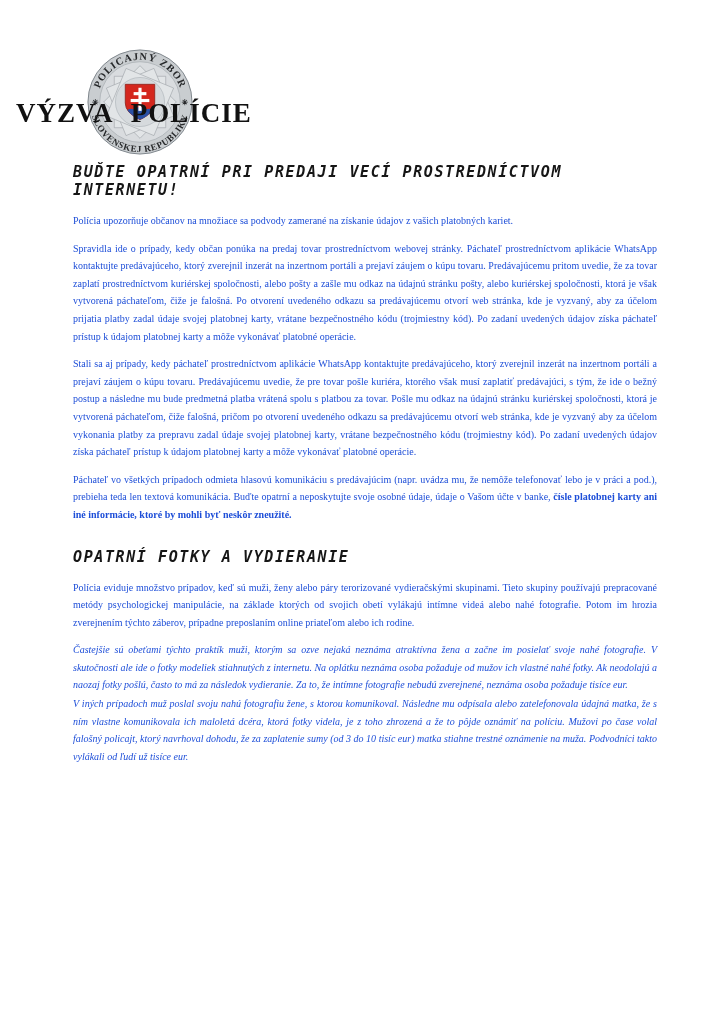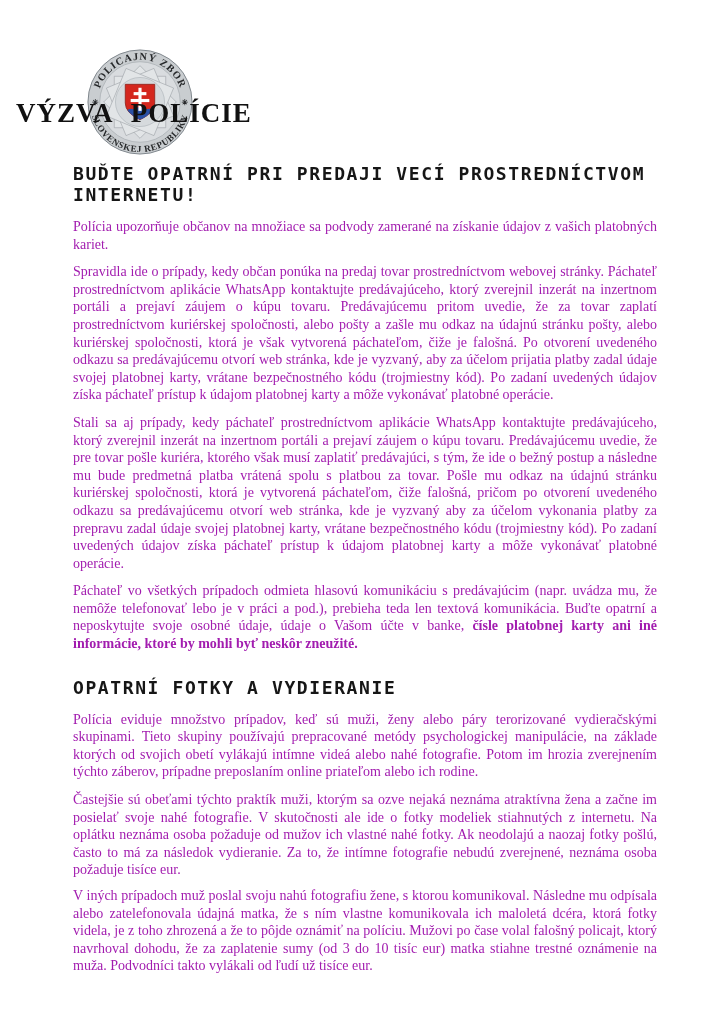--- a/index.html
+++ b/index.html
@@ -20,32 +20,32 @@
     font-family:"Liberation Serif", serif;
     font-size:27px;font-weight:bold;color:#111;
     letter-spacing:1px;word-spacing:11px;
   }
   .content{
     padding:0 67px 0 73px;
   }
   .mono-heading{
     margin:0 0 13px 0;
     font-family:"DejaVu Sans Mono", monospace;
-    font-weight:bold;
-    font-size:18px;letter-spacing:1.6px;
+    font-style:italic;font-weight:bold;
+    font-size:15px;letter-spacing:1.6px;
     color:#161616;
   }
   .mono-heading.second{margin-top:24px;}
   .content p{
-    margin:8px 0 10px 0;
+    margin:1px 0 10px 0;
     text-align:justify;
-    font-size:14px;line-height:17.6px;
-    color:#a21caf;
+    font-size:10px;line-height:17.6px;
+    color:#1d4ed8;
   }
-  .content p.tight{margin-bottom:0;}
+  .content p.tight{margin-bottom:0;font-style:italic;}
   .content strong{font-weight:bold;}
 </style>
 </head>
 <body>
 
 <div class="page">
 
   <div class="header">
 
     <svg class="badge" width="108" height="108" viewBox="0 0 110 110" xmlns="http://www.w3.org/2000/svg">

